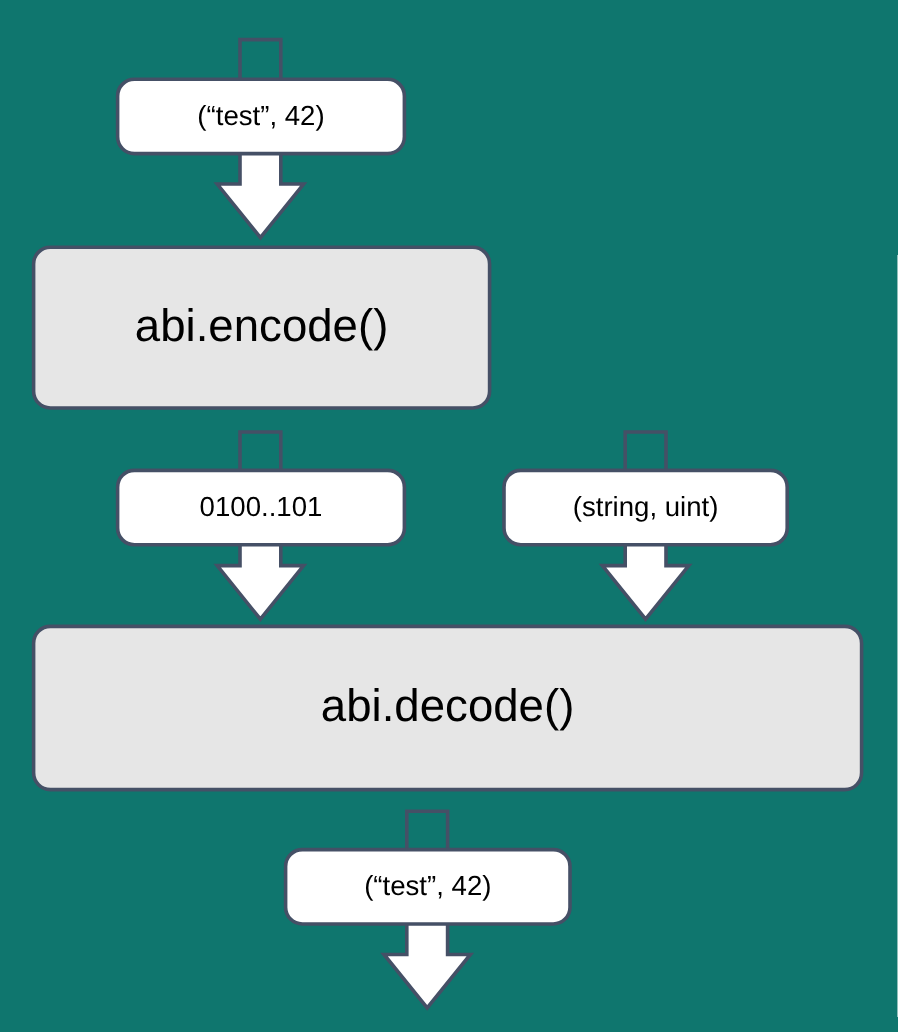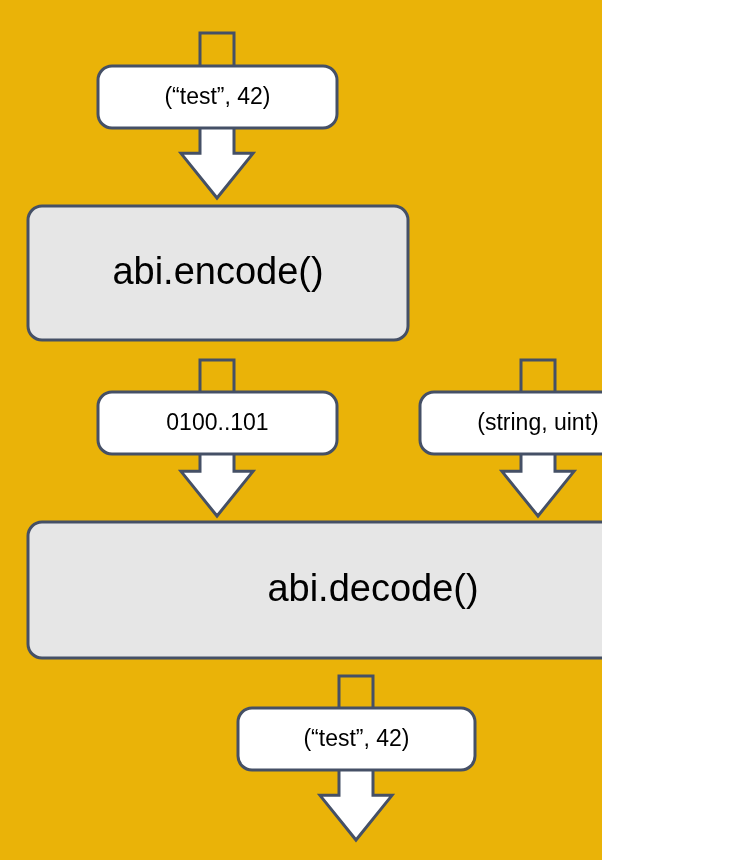--- a/index.html
+++ b/index.html
@@ -5,23 +5,23 @@
   html, body {
     margin: 0;
     padding: 0;
     background: #ffffff;
   }
   body {
     font-family: "Liberation Sans", sans-serif;
   }
   #canvas {
     position: relative;
-    width: 602px;
+    width: 748px;
     height: 860px;
-    background: #eab308;
+    background: #0f766e;
     overflow: hidden;
   }
   #diagram-svg {
     position: absolute;
     left: 0;
     top: 0;
     width: 748px;
     height: 860px;
   }
   .node-label {

